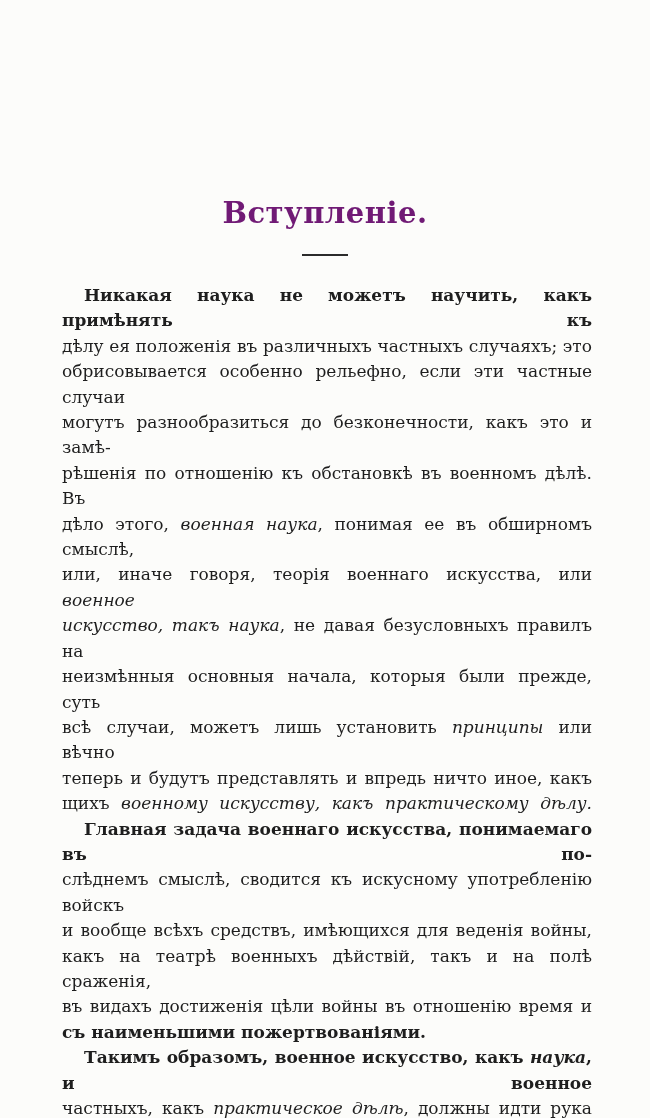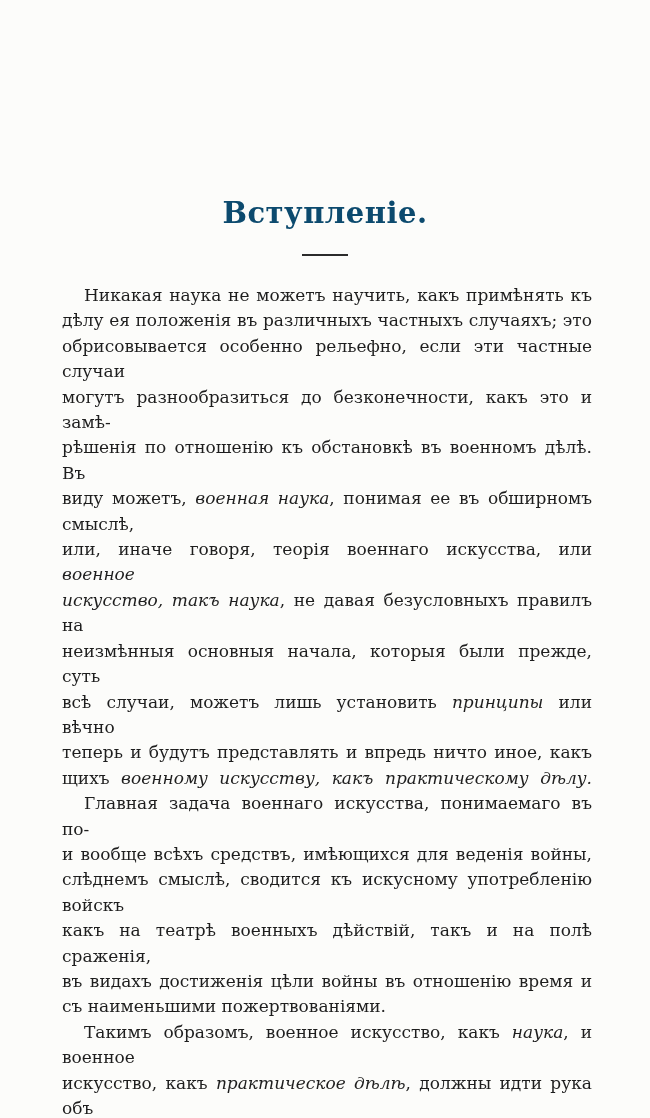--- a/index.html
+++ b/index.html
@@ -17,71 +17,71 @@
     color: #1e1e1e;
     overflow: hidden;
   }
   .title {
     margin: 0;
     padding-top: 196px;
     text-align: center;
     font-size: 29px;
     font-weight: bold;
     letter-spacing: 0.5px;
-    color: #0c4a6e;
+    color: #701a75;
   }
   .title-divider {
     width: 46px;
     height: 2px;
     background: #2b2b2b;
     margin: 24px auto 0 auto;
   }
   .text-block {
     width: 530px;
     margin: 27px 0 0 62px;
     font-size: 17px;
     line-height: 25.4px;
     text-align: justify;
   }
   .paragraph { margin: 0; padding: 0; }
   .line {
     text-align: justify;
     text-align-last: justify;
   }
-  .line.first { text-indent: 22px; }
-  .line.short { text-align-last: left; }
+  .line.first { text-indent: 22px; font-weight: bold; }
+  .line.short { text-align-last: left; font-weight: bold; }
   em { font-style: italic; }
 </style>
 </head>
 <body>
 
 <div class="page">
   <h1 class="title">Вступленіе.</h1>
   <div class="title-divider"></div>
   <div class="text-block">
       <div class="paragraph">
         <div class="line first"><span>Никакая наука не можетъ научить, какъ примѣнять къ</span></div>
         <div class="line"><span>дѣлу ея положенія въ различныхъ частныхъ случаяхъ; это</span></div>
         <div class="line"><span>обрисовывается особенно рельефно, если эти частные случаи</span></div>
         <div class="line"><span>могутъ разнообразиться до безконечности, какъ это и замѣ-</span></div>
         <div class="line"><span>рѣшенія по отношенію къ обстановкѣ въ военномъ дѣлѣ. Въ</span></div>
-        <div class="line"><span>виду можетъ, </span><em>военная наука</em><span>, понимая ее въ обширномъ смыслѣ,</span></div>
+        <div class="line"><span>дѣло этого, </span><em>военная наука</em><span>, понимая ее въ обширномъ смыслѣ,</span></div>
         <div class="line"><span>или, иначе говоря, теорія военнаго искусства, или </span><em>военное</em></div>
         <div class="line"><em>искусство, такъ наука</em><span>, не давая безусловныхъ правилъ на</span></div>
         <div class="line"><span>неизмѣнныя основныя начала, которыя были прежде, суть</span></div>
         <div class="line"><span>всѣ случаи, можетъ лишь установить </span><em>принципы</em><span> или вѣчно</span></div>
         <div class="line"><span>теперь и будутъ представлять и впредь ничто иное, какъ</span></div>
         <div class="line"><span>щихъ </span><em>военному искусству, какъ практическому дѣлу.</em></div>
       </div>
       <div class="paragraph">
         <div class="line first"><span>Главная задача военнаго искусства, понимаемаго въ по-</span></div>
+        <div class="line"><span>слѣднемъ смыслѣ, сводится къ искусному употребленію войскъ</span></div>
         <div class="line"><span>и вообще всѣхъ средствъ, имѣющихся для веденія войны,</span></div>
-        <div class="line"><span>слѣднемъ смыслѣ, сводится къ искусному употребленію войскъ</span></div>
         <div class="line"><span>какъ на театрѣ военныхъ дѣйствій, такъ и на полѣ сраженія,</span></div>
         <div class="line"><span>въ видахъ достиженія цѣли войны въ отношенію время и</span></div>
         <div class="line short"><span>съ наименьшими пожертвованіями.</span></div>
       </div>
       <div class="paragraph">
         <div class="line first"><span>Такимъ образомъ, военное искусство, какъ </span><em>наука</em><span>, и военное</span></div>
-        <div class="line"><span>искусство, какъ </span><em>практическое дѣлѣ</em><span>, должны идти рука объ</span></div>
+        <div class="line"><span>частныхъ, какъ </span><em>практическое дѣлѣ</em><span>, должны идти рука объ</span></div>
       </div>
     </div>
 </div>
 
 </body></html>

